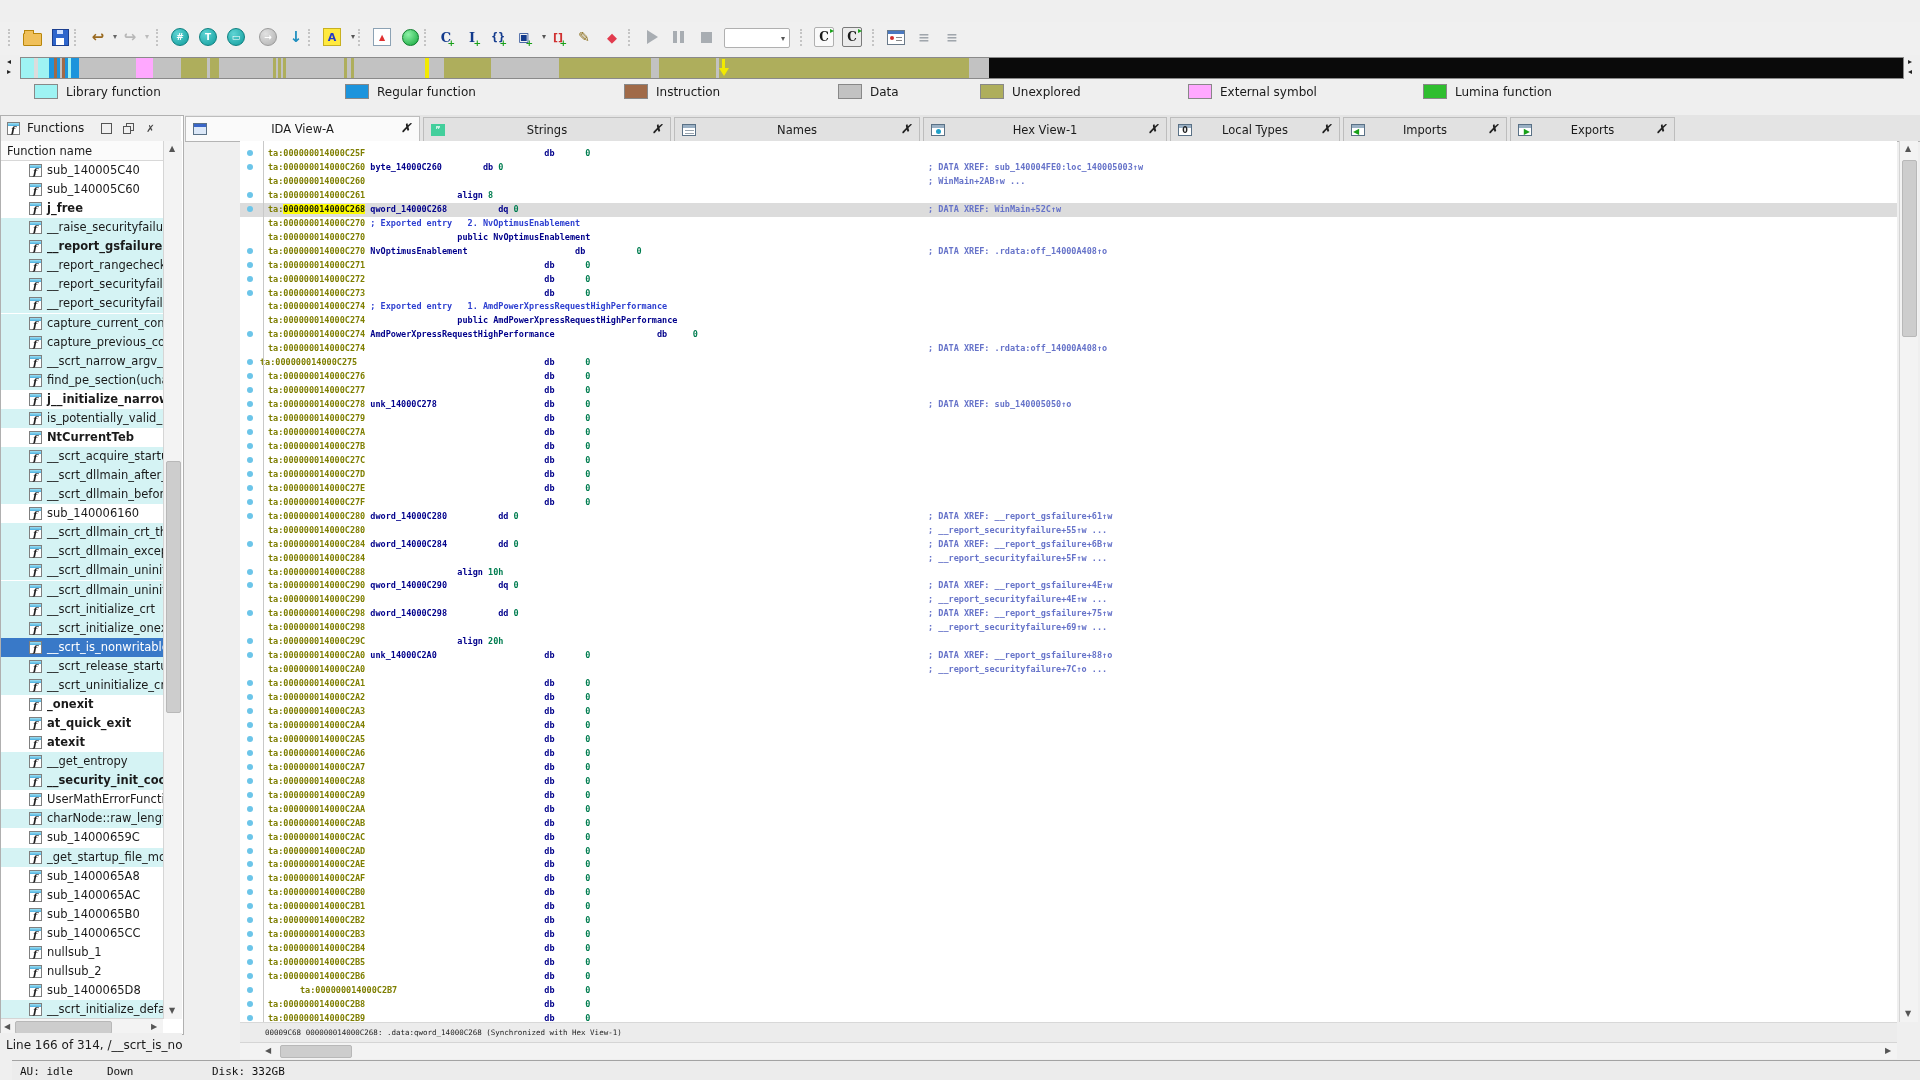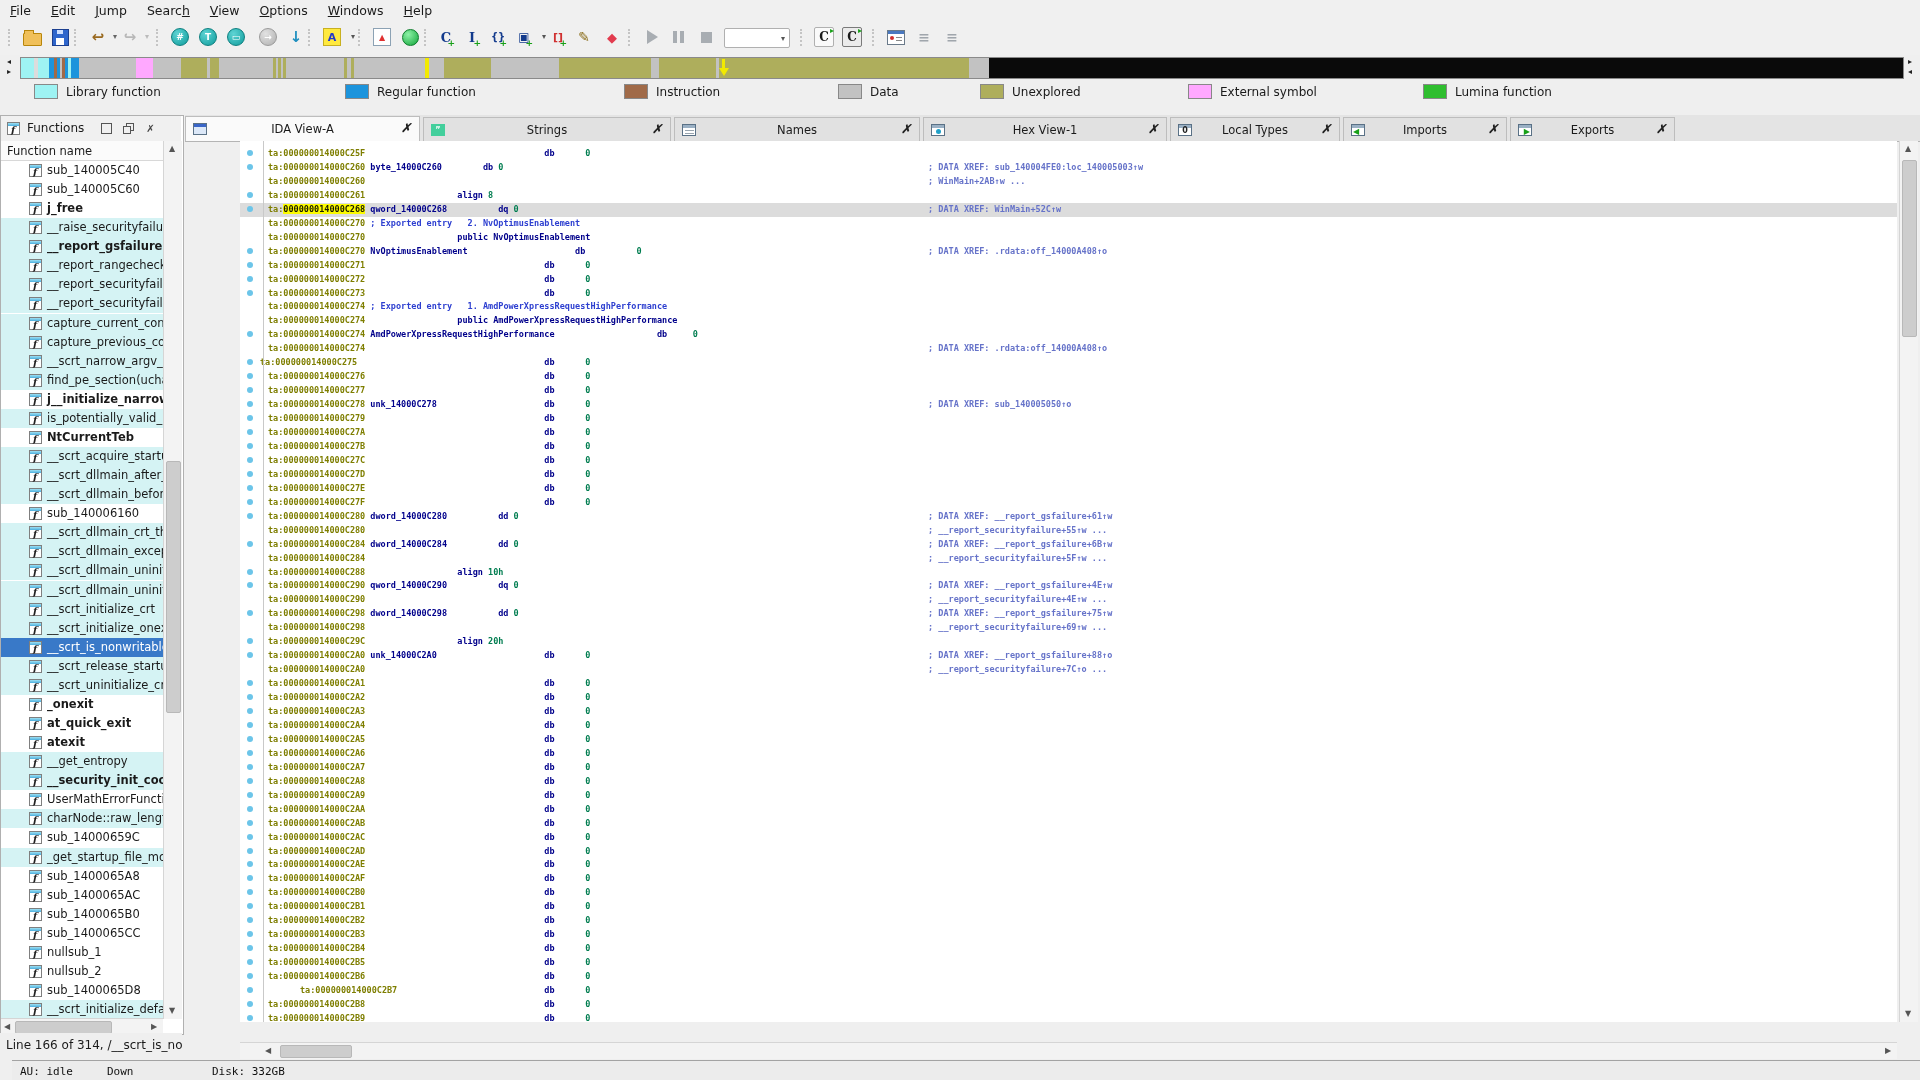--- a/index.html
+++ b/index.html
@@ -110,21 +110,20 @@
   
   #statusbar{position:absolute;left:12px;top:1060px;width:1920px;height:20px;background:#ececec;border-top:1px solid #a3a3a3;}
   #statusbar span{position:absolute;top:4px;font-family:"DejaVu Sans Mono",monospace;font-size:11px;color:#111;}
   #dockgap1{position:absolute;left:182px;top:115px;width:58px;height:918px;background:#efefef;}
 </style>
 </head>
 <body>
 
 <div id="app">
 
-  <div id="menubar"><div class="menu-item"><u>F</u>ile</div><div class="menu-item"><u>E</u>dit</div><div class="menu-item"><u>J</u>ump</div><div class="menu-item">Searc<u>h</u></div><div class="menu-item"><u>V</u>iew</div><div class="menu-item"><u>O</u>ptions</div><div class="menu-item"><u>W</u>indows</div><div class="menu-item"><u>H</u>elp</div></div>
 
   <div id="toolbar">
       <div class="tb-sep" style="left: 8px;"></div>
       <div class="tb" style="left: 22px;">
         <div class="folder"></div>
       </div>
       <div class="tb" style="left: 50px;">
         <div class="save"></div>
       </div>
       <div class="tb-sep" style="left: 74px;"></div>
@@ -1104,20 +1103,23 @@
       <div class="dot" style="left: 7px; top: 873.9px;"></div>
     </div>
   <div id="dborder"></div>
 
   <div class="sbv" style="left:1899px;top:141px;width:18px;height:881px;">
     <span class="sarrow" style="left:5px;top:4px;">▲</span>
     <div class="thumb" style="left:2px;top:19px;width:13px;height:175px;"></div>
     <span class="sarrow" style="left:5px;top:869px;">▼</span>
   </div>
 
+  <div id="mstatus">
+    <span>00009C68 000000014000C268: .data:qword_14000C268 (Synchronized with Hex View-1)</span>
+  </div>
   <div id="mhscroll">
     <span class="sarrow" style="left:25px;top:4px;">◀</span>
     <div class="thumb" style="left:40px;top:2px;width:70px;height:11px;"></div>
     <span class="sarrow" style="left:1645px;top:4px;">▶</span>
   </div>
 
   <div id="statusbar">
       <span style="left: 8px;">AU: idle</span>
       <span style="left: 95px;">Down</span>
       <span style="left: 200px;">Disk: 332GB</span>

